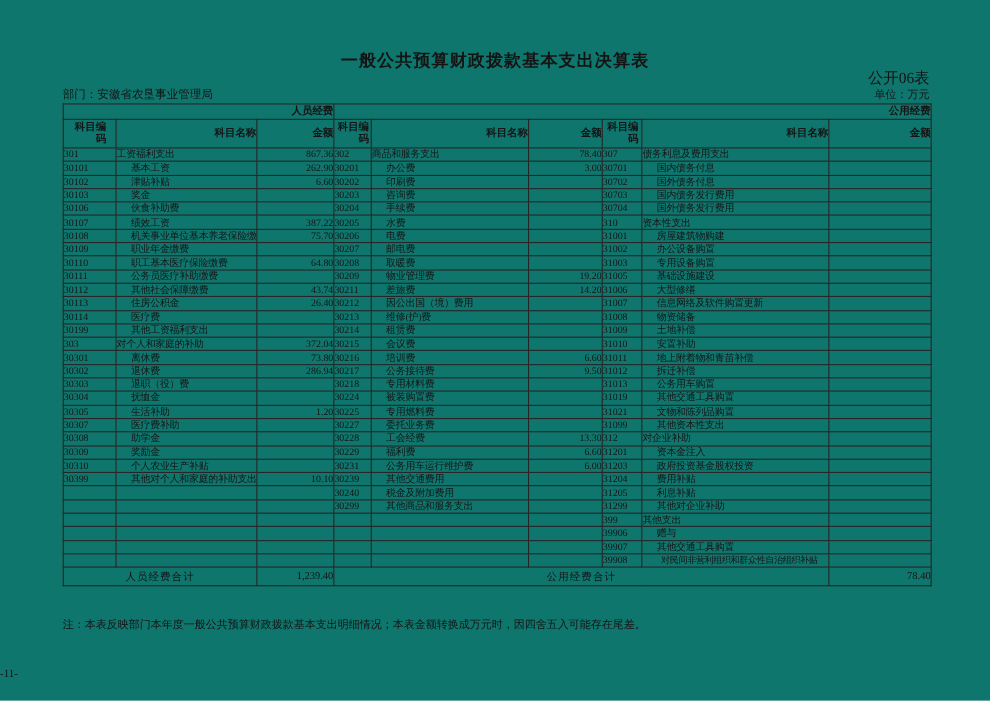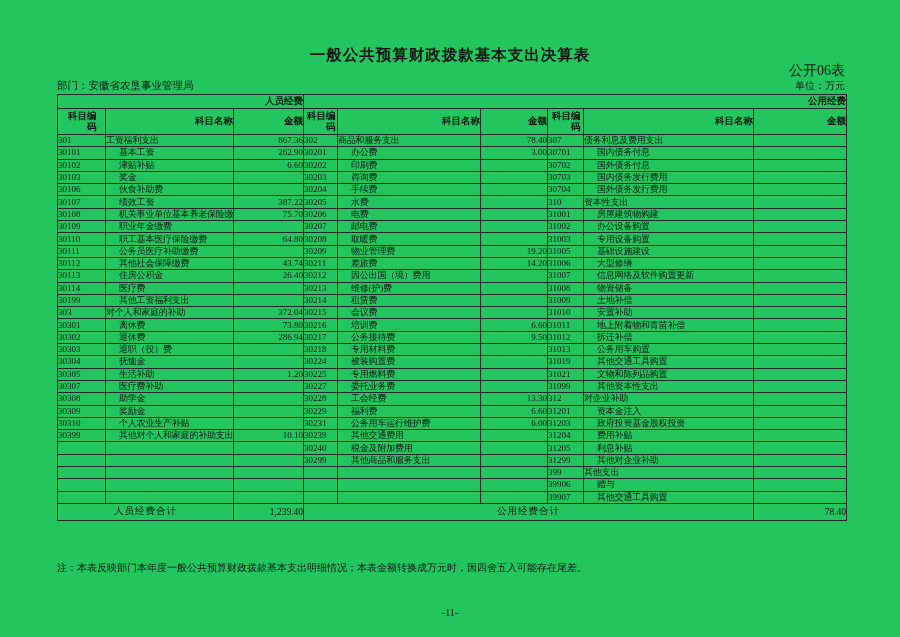--- a/index.html
+++ b/index.html
@@ -1,19 +1,19 @@
 <!DOCTYPE html>
 <html><head>
 <meta charset="utf-8">
 <style>
   html,body{margin:0;padding:0;background:#e8e8e8;}
   .page{
     position:relative;
     width:900px;height:637px;
-    background:#22c55e;
+    background:#0f766e;
     font-family:"Liberation Serif","DejaVu Serif",serif;
     color:#141414;
     overflow:hidden;
   }
   .title{
     position:absolute;top:45px;left:0;right:0;
     text-align:center;font-size:15.5px;font-weight:bold;
     letter-spacing:1px;
   }
   .form-label{
@@ -62,21 +62,21 @@
     height:16px;font-size:9.5px;vertical-align:middle;
   }
   td.total-label{text-align:center;font-weight:normal;letter-spacing:1px;}
   td.total-amount{text-align:right;padding-right:3px;font-size:9.5px;}
   .note{
     position:absolute;top:561px;left:57px;right:40px;
     font-size:10px;
   }
   .page-num{
     position:absolute;top:607px;left:0;right:0;
-    text-align:center;font-size:10px;
+    font-size:10px;
   }
 </style>
 </head>
 <body>
 
 <div class="page">
 
   <div class="title">一般公共预算财政拨款基本支出决算表</div>
   <div class="form-label">公开06表</div>
   <div class="dept">部门：安徽省农垦事业管理局</div>
@@ -441,20 +441,31 @@
           <td class="code"></td>
           <td class="name"></td>
           <td class="amount"></td>
           <td class="code"></td>
           <td class="name"></td>
           <td class="amount"></td>
           <td class="code">39907</td>
           <td class="name indent1">其他交通工具购置</td>
           <td class="amount"></td>
         </tr>
+        <tr>
+          <td class="code"></td>
+          <td class="name"></td>
+          <td class="amount"></td>
+          <td class="code"></td>
+          <td class="name"></td>
+          <td class="amount"></td>
+          <td class="code">39908</td>
+          <td class="name indent2">对民间非营利组织和群众性自治组织补贴</td>
+          <td class="amount"></td>
+        </tr>
       </tbody>
     <tfoot>
       <tr>
         <td colspan="2" class="total-label">人员经费合计</td>
         <td class="total-amount">1,239.40</td>
         <td colspan="5" class="total-label">公用经费合计</td>
         <td class="total-amount">78.40</td>
       </tr>
     </tfoot>
   </table>

